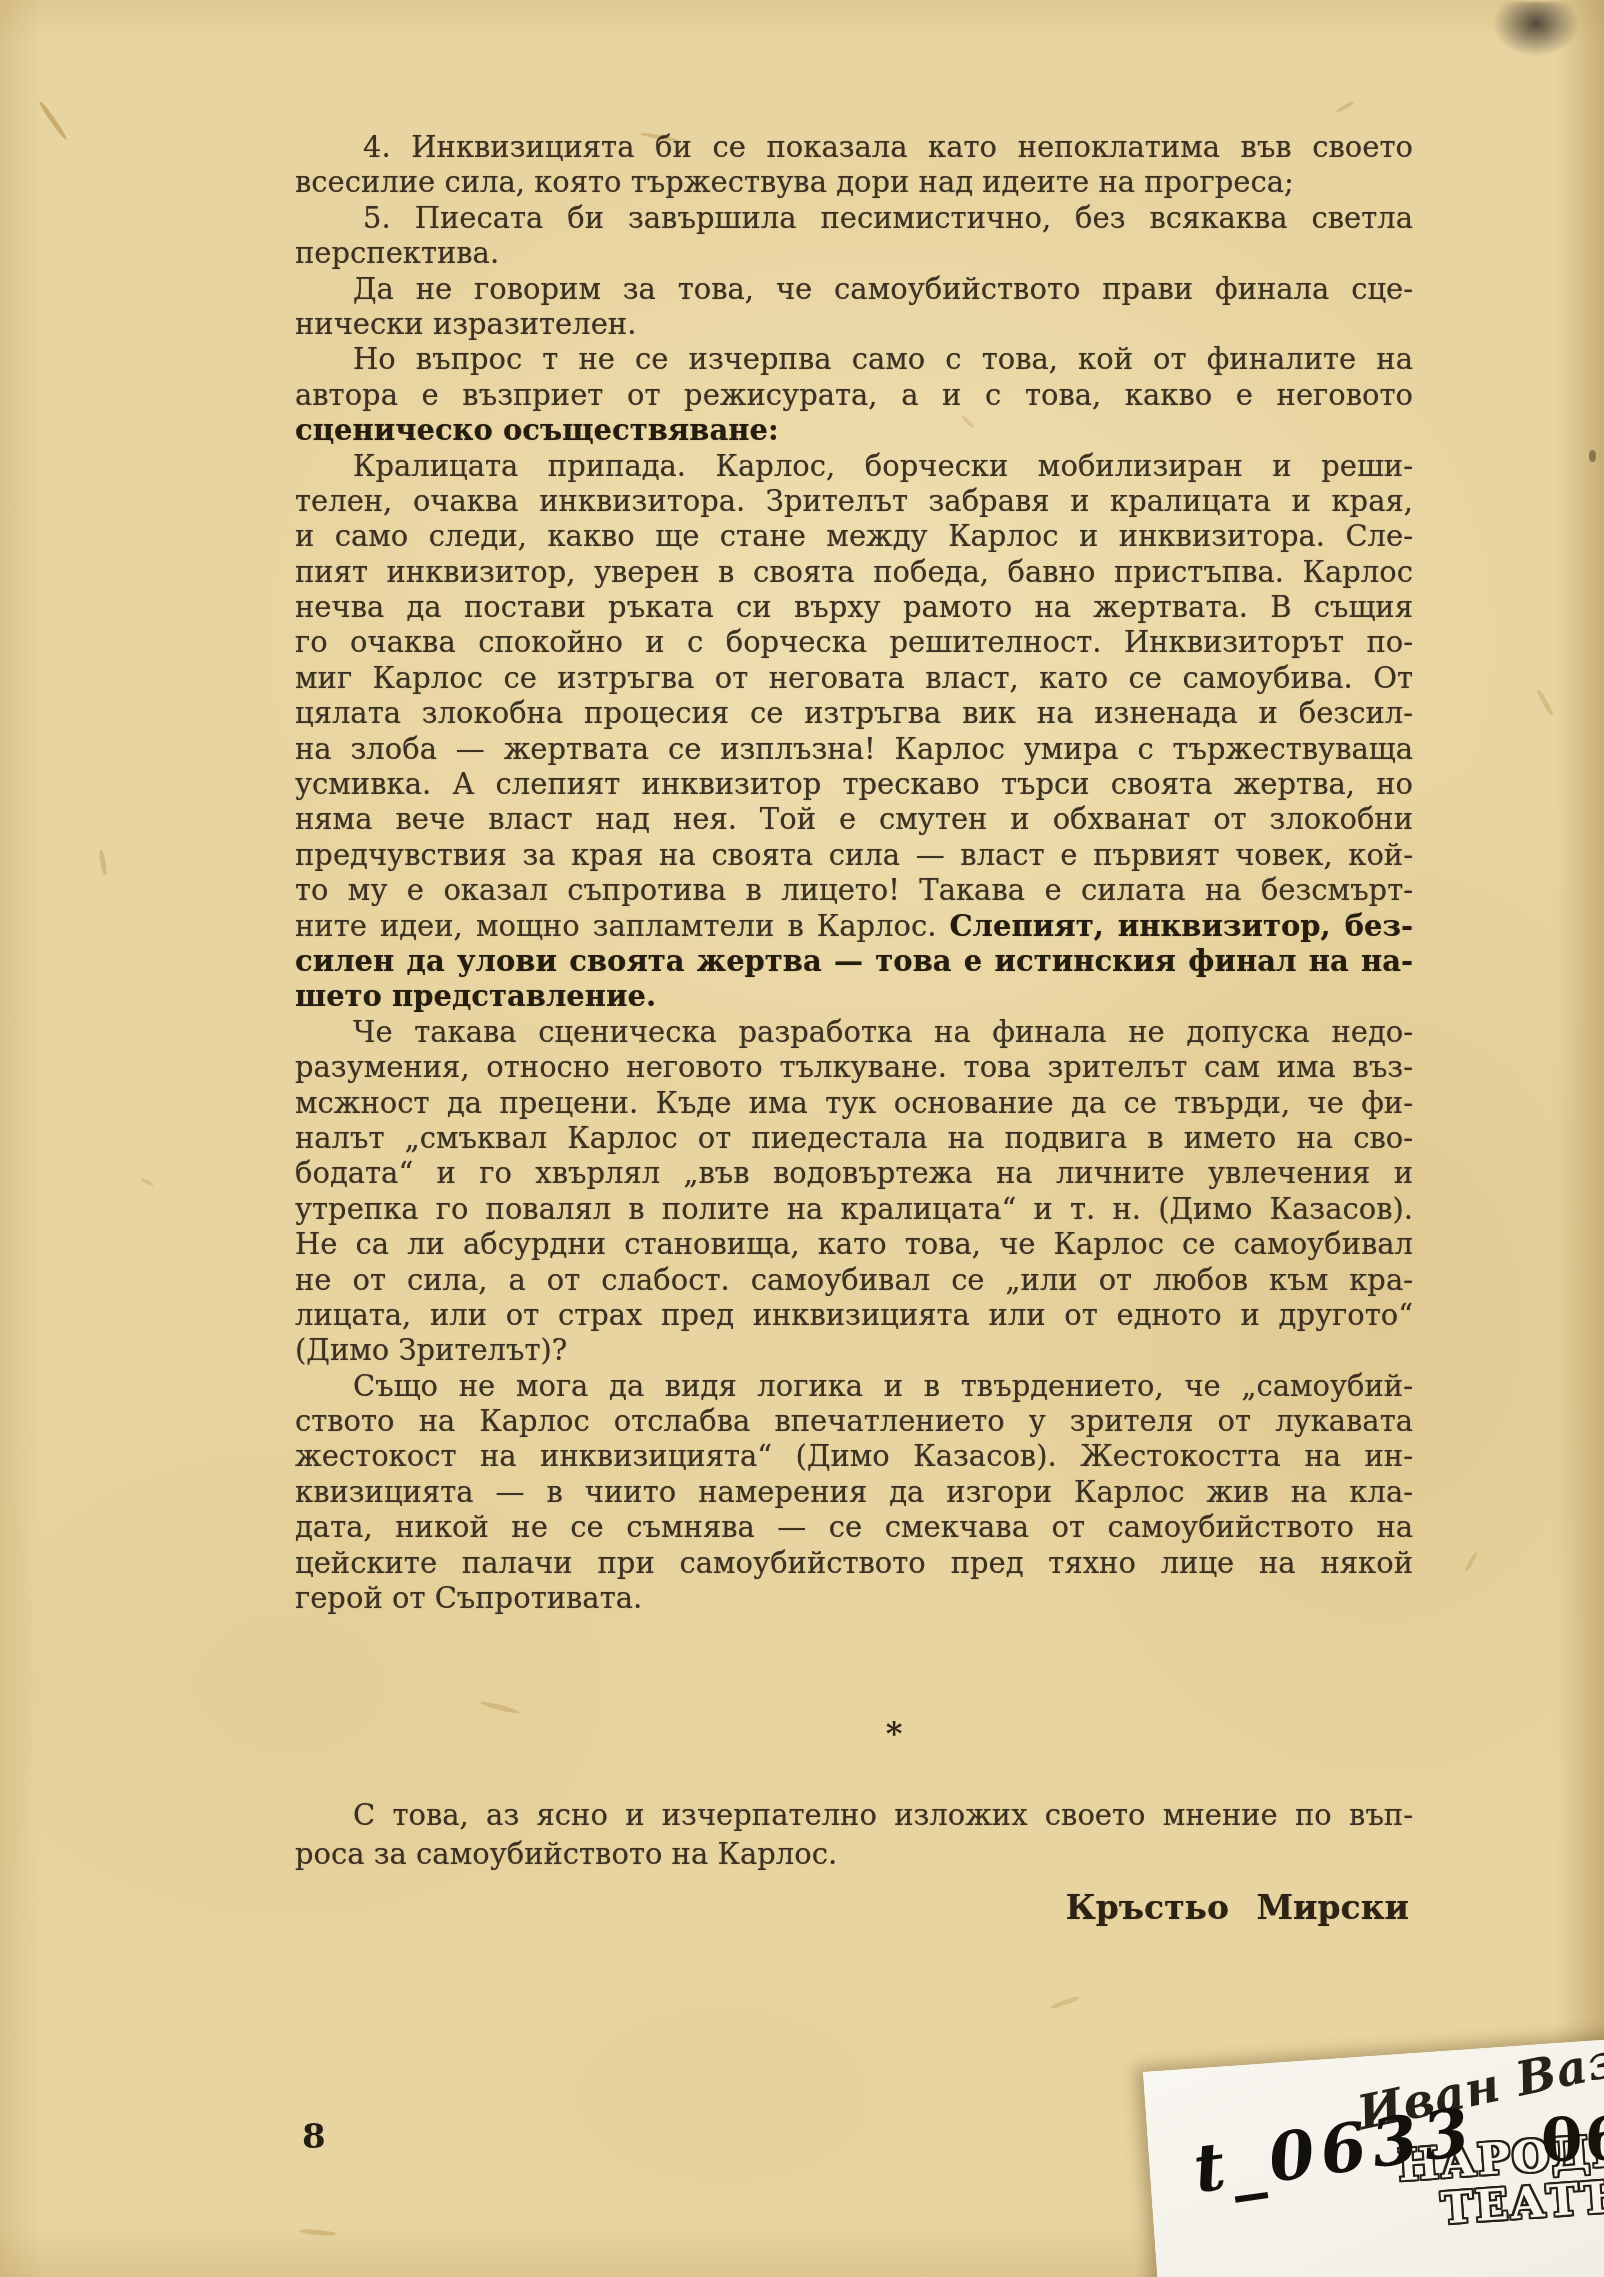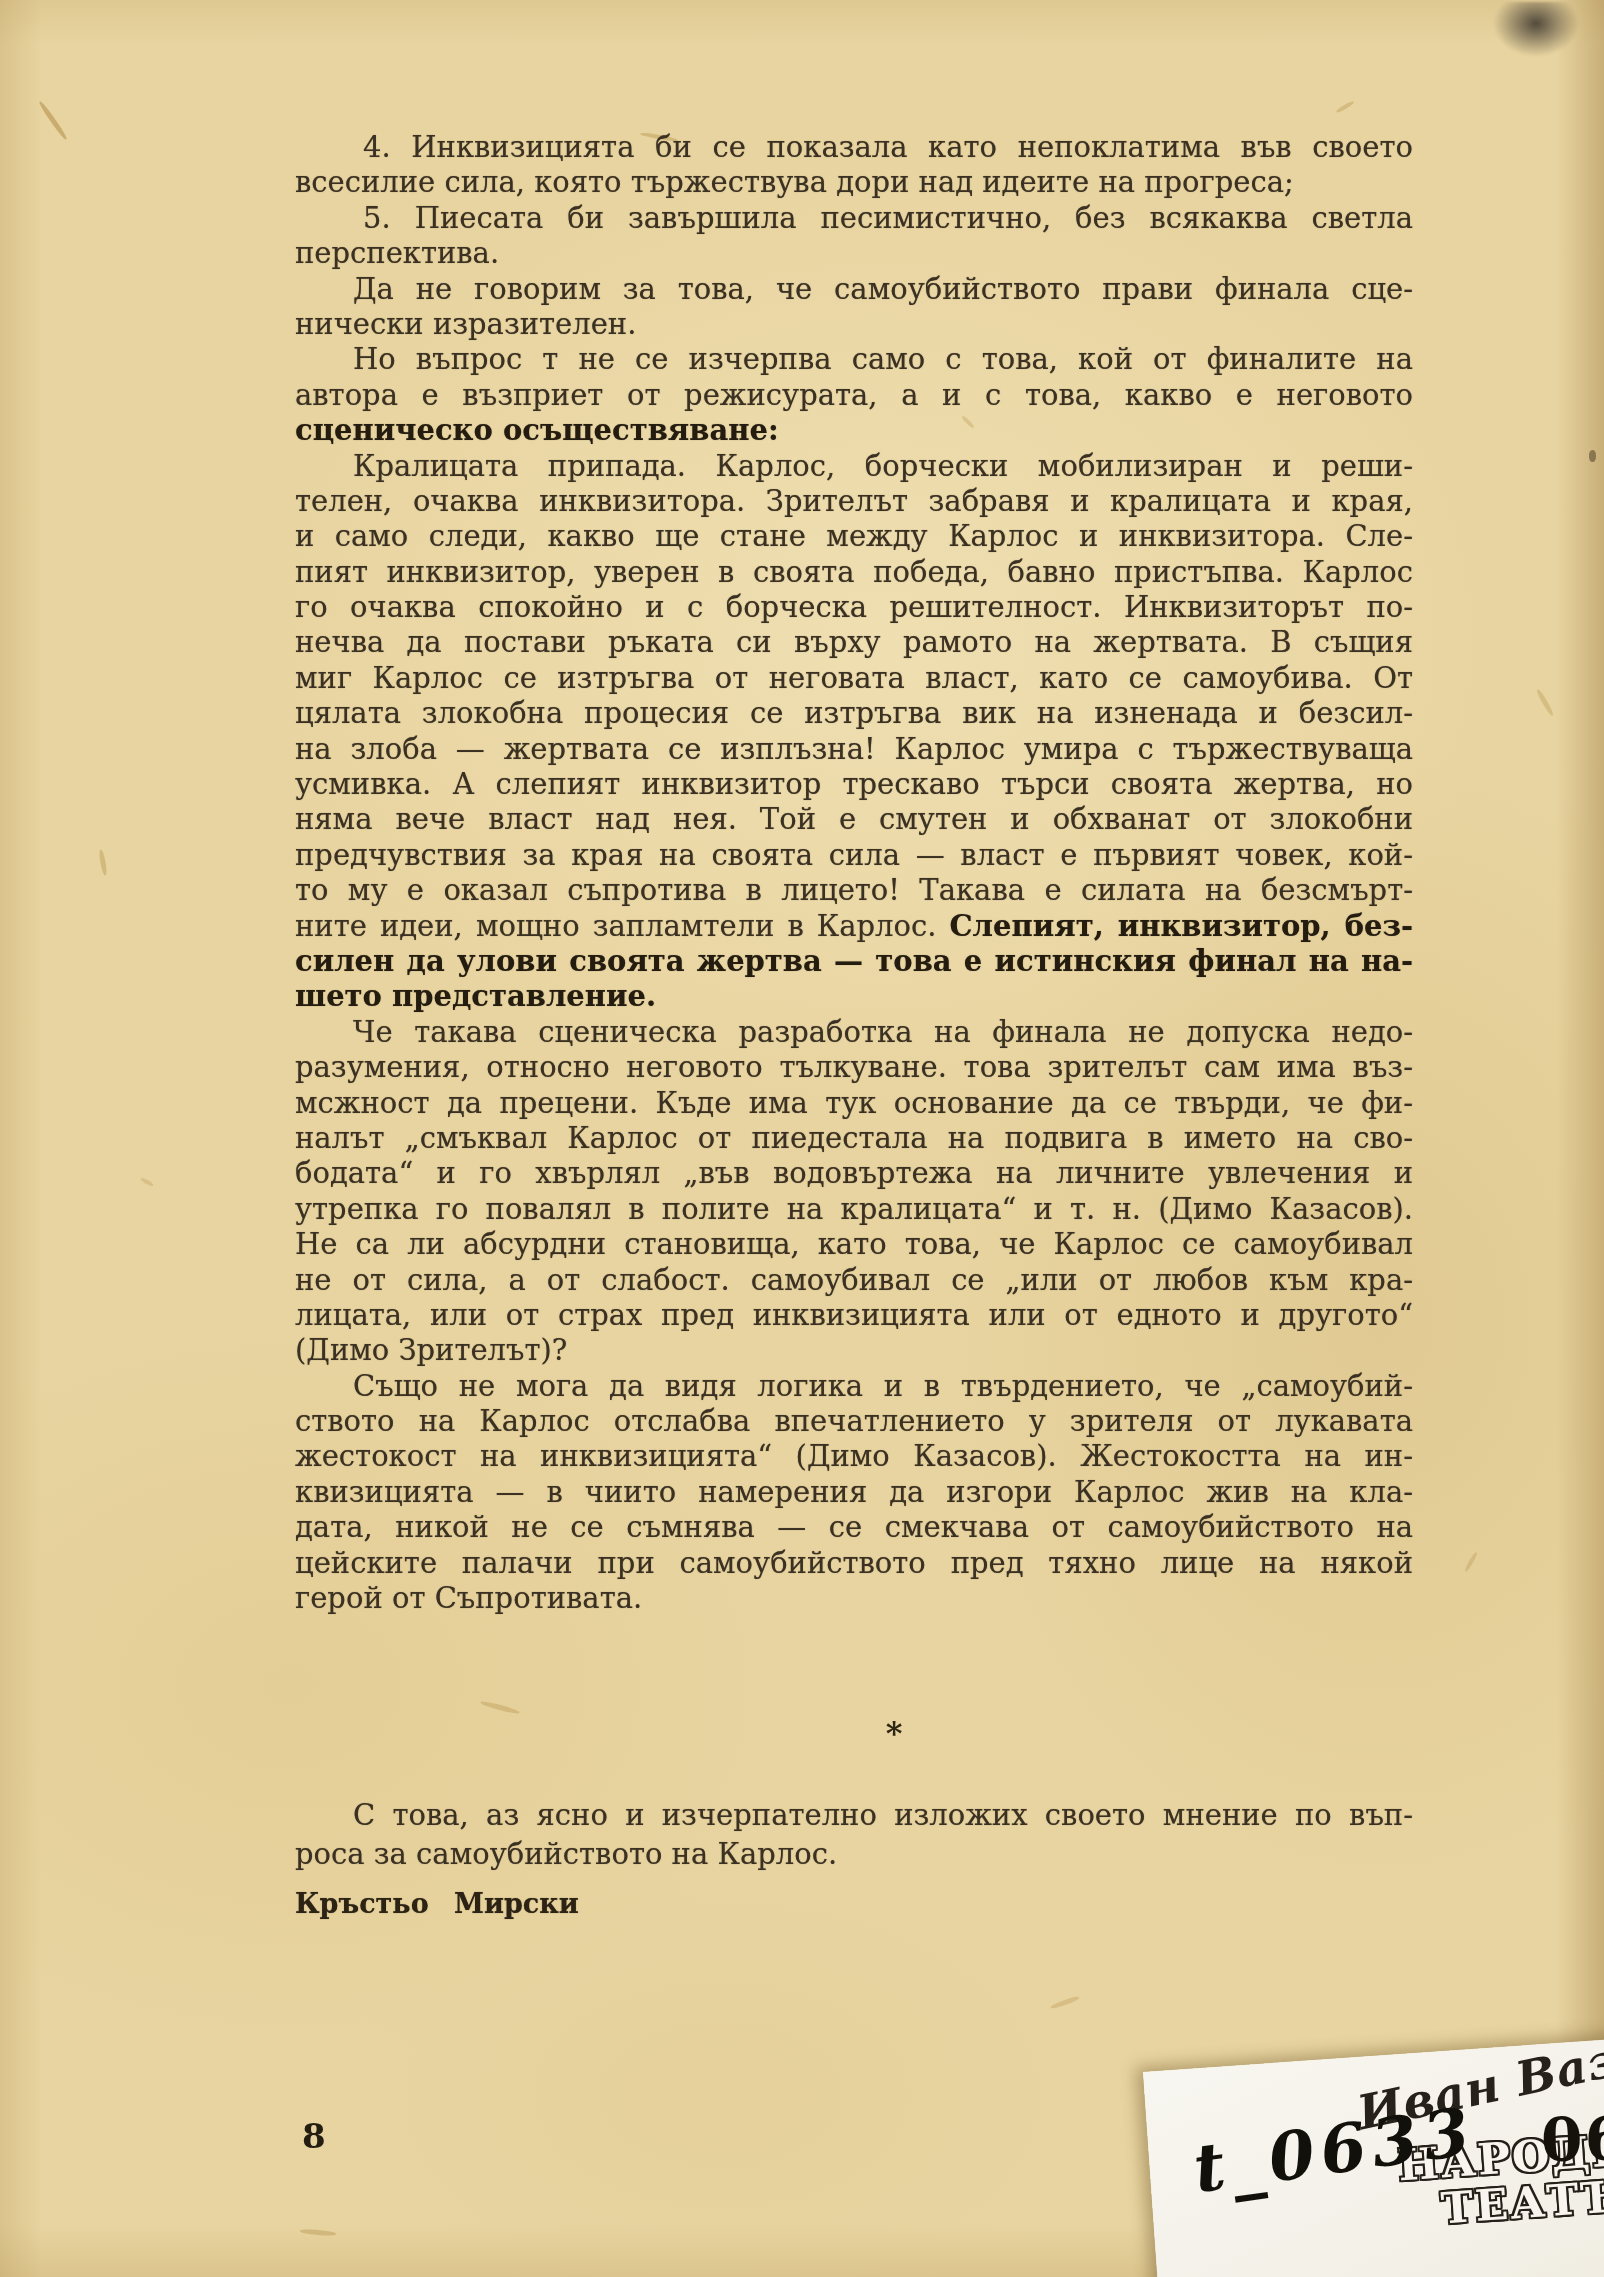--- a/index.html
+++ b/index.html
@@ -30,23 +30,23 @@
   .line.justify{text-align:justify;text-align-last:justify;}
   .line.indent-num{padding-left:68px;}
   .line.indent-par{padding-left:58px;}
   .bold{font-weight:bold;color:#241c0f;}
   .separator{
     position:absolute;left:295px;top:1714px;width:1118px;text-align:center;
     font-size:32px;font-weight:bold;color:#2e2615;
     transform:translateX(40px);
   }
   .signature{
-    position:absolute;left:295px;top:1888px;width:1118px;text-align:left;
+    position:absolute;left:295px;top:1888px;width:1118px;text-align:right;
     padding-right:4px;box-sizing:border-box;
-    font-size:27px;font-weight:bold;color:#2c2314;word-spacing:16px;
+    font-size:33px;font-weight:bold;color:#2c2314;word-spacing:16px;
     text-shadow:0 0 1px rgba(44,35,20,0.6);
   }
   .page-number{
     position:absolute;left:302px;top:2116px;
     font-size:34px;font-weight:bold;color:#241d12;
   }
   
   .speck{position:absolute;border-radius:45%;}
   .smudge{
     position:absolute;left:1494px;top:2px;width:84px;height:54px;
@@ -115,22 +115,22 @@
       <div class="line"><span>перспектива.</span></div>
       <div class="line justify indent-par"><span>Да не говорим за това, че самоубийството прави финала сце-</span></div>
       <div class="line"><span>нически изразителен.</span></div>
       <div class="line justify indent-par"><span>Но въпрос т не се изчерпва само с това, кой от финалите на</span></div>
       <div class="line justify"><span>автора е възприет от режисурата, а и с това, какво е неговото</span></div>
       <div class="line"><span class="bold">сценическо осъществяване:</span></div>
       <div class="line justify indent-par"><span>Кралицата припада. Карлос, борчески мобилизиран и реши-</span></div>
       <div class="line justify"><span>телен, очаква инквизитора. Зрителът забравя и кралицата и края,</span></div>
       <div class="line justify"><span>и само следи, какво ще стане между Карлос и инквизитора. Сле-</span></div>
       <div class="line justify"><span>пият инквизитор, уверен в своята победа, бавно пристъпва. Карлос</span></div>
+      <div class="line justify"><span>нечва да постави ръката си върху рамото на жертвата. В същия</span></div>
       <div class="line justify"><span>го очаква спокойно и с борческа решителност. Инквизиторът по-</span></div>
-      <div class="line justify"><span>нечва да постави ръката си върху рамото на жертвата. В същия</span></div>
       <div class="line justify"><span>миг Карлос се изтръгва от неговата власт, като се самоубива. От</span></div>
       <div class="line justify"><span>цялата злокобна процесия се изтръгва вик на изненада и безсил-</span></div>
       <div class="line justify"><span>на злоба — жертвата се изплъзна! Карлос умира с тържествуваща</span></div>
       <div class="line justify"><span>усмивка. А слепият инквизитор трескаво търси своята жертва, но</span></div>
       <div class="line justify"><span>няма вече власт над нея. Той е смутен и обхванат от злокобни</span></div>
       <div class="line justify"><span>предчувствия за края на своята сила — власт е първият човек, кой-</span></div>
       <div class="line justify"><span>то му е оказал съпротива в лицето! Такава е силата на безсмърт-</span></div>
       <div class="line justify"><span>ните идеи, мощно запламтели в Карлос. </span><span class="bold">Слепият, инквизитор, без-</span></div>
       <div class="line justify"><span class="bold">силен да улови своята жертва — това е истинския финал на на-</span></div>
       <div class="line"><span class="bold">шето представление.</span></div>

